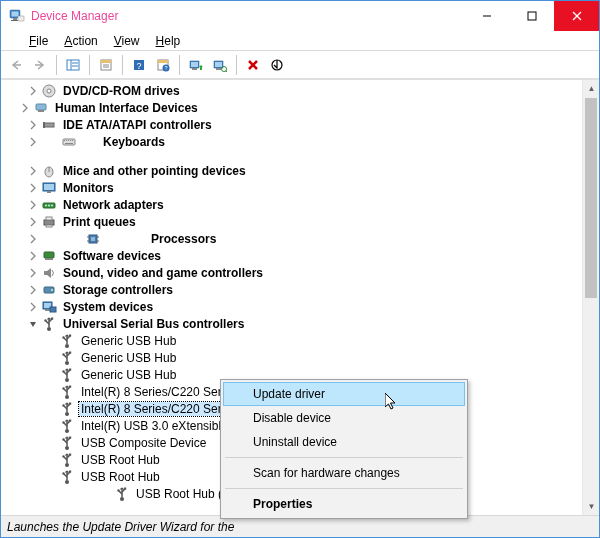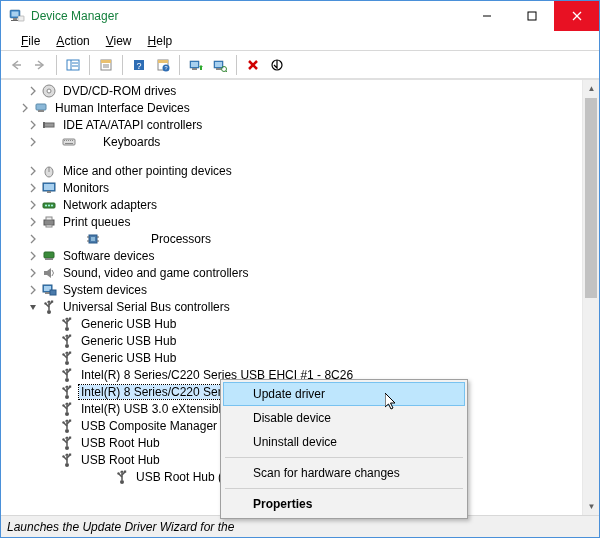--- a/index.html
+++ b/index.html
@@ -27,35 +27,35 @@
     background: #fff;
     display: flex;
     align-items: center;
     padding-left: 8px;
   }
   .titlebar .app-icon {
     width: 16px; height: 16px;
     margin-right: 6px;
     display: inline-flex; align-items: center; justify-content: center;
   }
-  .titlebar .title { flex: 0 0 auto; color: #15803d; font-size: 12px; }
+  .titlebar .title { flex: 0 0 auto; color: #ec4899; font-size: 12px; }
   .titlebar .spacer { flex: 1; }
   .sysbtn {
     width: 45px; height: 30px;
     display: inline-flex; align-items: center; justify-content: center;
     color: #000;
   }
   .sysbtn.close { background: #e81123; color: #fff; }
   .sysbtn.close svg line { stroke: #fff; }
   
   .menubar {
     height: 20px;
     display: flex;
     align-items: center;
-    padding: 0 12px;
+    padding: 0 20px;
     border-bottom: 1px solid #d8d8d8;
     font-size: 12px;
   }
   .menubar .menuitem { padding: 2px 8px; }
   .menubar .menuitem .ul { text-decoration: underline; }
   
   .toolbar {
     height: 28px;
     display: flex;
     align-items: center;
@@ -120,21 +120,21 @@
     flex-shrink: 0;
   }
   .expander svg { display: block; }
   .ticon {
     width: 16px; height: 16px;
     display: inline-flex; align-items: center; justify-content: center;
     margin-right: 4px;
     flex-shrink: 0;
   }
   .label { padding: 0 2px; font-size: 12px; }
-  .indent0 { padding-left: 8px; }
+  .indent0 { padding-left: 8px; font-weight: bold; }
   .indent1 { padding-left: 26px; }
   
   .statusbar {
     height: 22px;
     background: #f0f0f0;
     border-top: 1px solid #d8d8d8;
     display: flex; align-items: center;
     padding: 0 6px;
     font-size: 12px;
     font-style: italic;
@@ -464,20 +464,34 @@
           <span class="label">Sound, video and game controllers</span>
         </div>
         <div class="tree-row indent0" style="padding-left: 26px;">
           <span class="expander">
             <svg width="10" height="10">
               <path d="M3 1 L7 5 L3 9" fill="none" stroke="#888" stroke-width="1.3"></path>
             </svg>
           </span>
           <span class="ticon">
             <svg width="16" height="16">
+              <rect x="3" y="5" width="10" height="6" rx="1" fill="#5a8aaa" stroke="#3a6a8a"></rect>
+              <circle cx="11" cy="8" r="1" fill="#afe"></circle>
+            </svg>
+          </span>
+          <span class="label">Storage controllers</span>
+        </div>
+        <div class="tree-row indent0" style="padding-left: 26px;">
+          <span class="expander">
+            <svg width="10" height="10">
+              <path d="M3 1 L7 5 L3 9" fill="none" stroke="#888" stroke-width="1.3"></path>
+            </svg>
+          </span>
+          <span class="ticon">
+            <svg width="16" height="16">
               <rect x="2" y="3" width="9" height="7" fill="#3b82c4" stroke="#2a5d8a"></rect>
               <rect x="3" y="4" width="7" height="5" fill="#a8d0ef"></rect>
               <rect x="4" y="10" width="5" height="2" fill="#888"></rect>
               <rect x="9" y="8" width="6" height="5" fill="#4a7aaa" stroke="#2a5a8a"></rect>
             </svg>
           </span>
           <span class="label">System devices</span>
         </div>
         <div class="tree-row indent0" style="padding-left: 26px;">
           <span class="expander">
@@ -594,21 +608,21 @@
             <svg width="16" height="16">
               <circle cx="8" cy="13" r="2" fill="#555"></circle>
               <line x1="8" y1="11" x2="8" y2="2" stroke="#555" stroke-width="1.5"></line>
               <path d="M8 8 L5 5" stroke="#555" stroke-width="1.5"></path>
               <circle cx="4.5" cy="4.5" r="1.2" fill="#555"></circle>
               <path d="M8 6 L11 3" stroke="#555" stroke-width="1.5"></path>
               <rect x="10" y="1.5" width="2.2" height="2.2" fill="#555"></rect>
               <path d="M8 2 L6.5 3.5 M8 2 L9.5 3.5" stroke="#555" stroke-width="1.2"></path>
             </svg>
           </span>
-          <span class="label">USB Composite Manager</span>
+          <span class="label">USB Composite Device</span>
         </div>
         <div class="tree-row indent1" style="padding-left: 44px;">
           <span class="expander"></span>
           <span class="ticon">
             <svg width="16" height="16">
               <circle cx="8" cy="13" r="2" fill="#555"></circle>
               <line x1="8" y1="11" x2="8" y2="2" stroke="#555" stroke-width="1.5"></line>
               <path d="M8 8 L5 5" stroke="#555" stroke-width="1.5"></path>
               <circle cx="4.5" cy="4.5" r="1.2" fill="#555"></circle>
               <path d="M8 6 L11 3" stroke="#555" stroke-width="1.5"></path>

